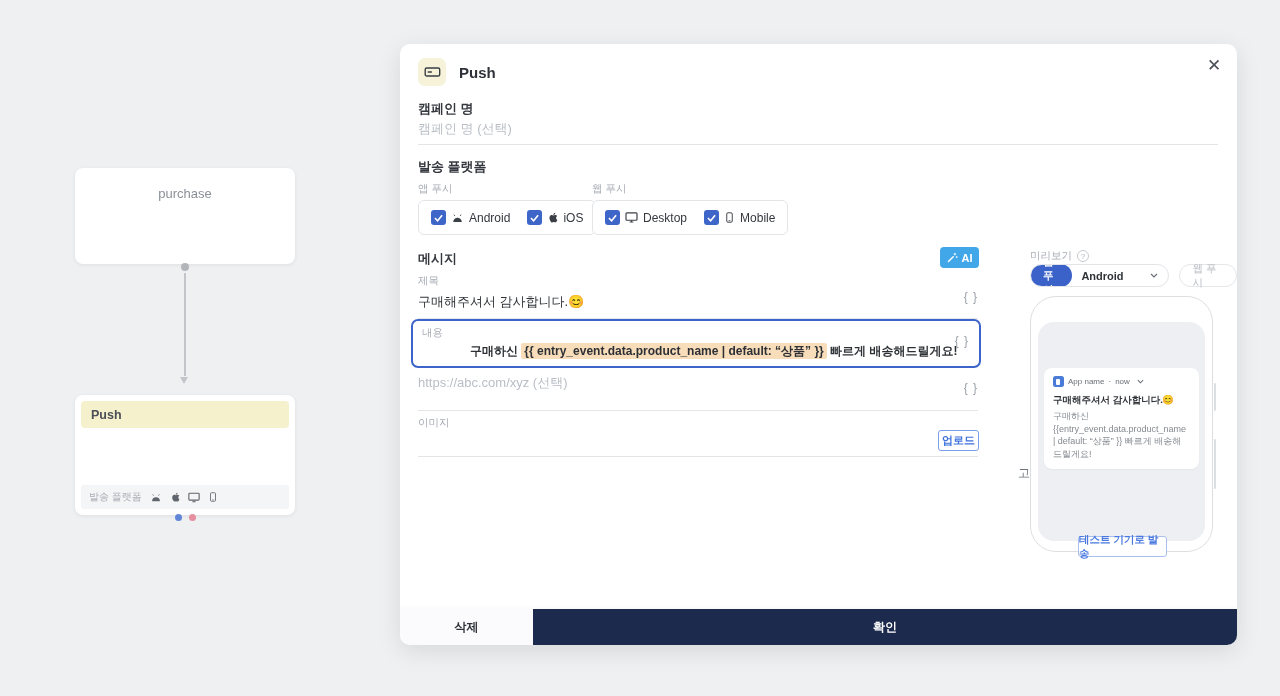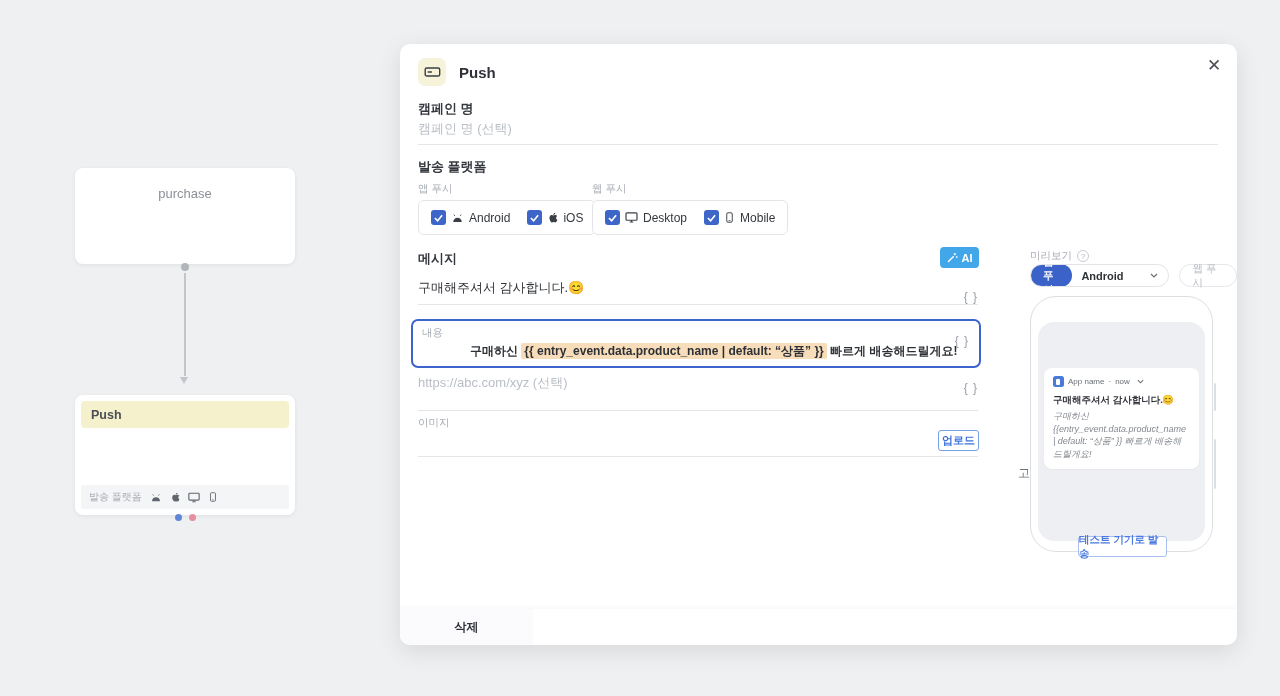--- a/index.html
+++ b/index.html
@@ -113,21 +113,21 @@
   .screen { position:absolute; left:7px; right:7px; top:25px; bottom:10px; background:#edeff2;
             border-radius:16px; }
   .notif { position:absolute; left:13px; right:13px; top:71px; background:#fff; border-radius:8px;
            padding:8px 9px 9px 9px; box-shadow:0 1px 2px rgba(0,0,0,.04); }
   .notif-meta { display:flex; align-items:center; gap:4px; }
   .app-ic { width:11px; height:11px; border-radius:2.5px; background:#4a7bd8; position:relative; flex:0 0 auto; }
   .app-ic::after { content:""; position:absolute; left:2.5px; top:2.5px; width:4px; height:6px;
                    background:#fff; border-radius:1px; }
   .notif-meta .meta-txt { font-size:8px; color:#6a6f76; }
   .notif-title { margin-top:7px; font-size:9.5px; font-weight:700; color:#2e3136; }
-  .notif-body { margin-top:3px; font-size:9px; color:#84898f; line-height:1.4;font-style:italic; }
+  .notif-body { margin-top:3px; font-size:9px; color:#84898f; line-height:1.4; }
   .side-btn { position:absolute; right:-4px; width:2.5px; background:#dcdfe2; border-radius:2px; }
   .sb1 { top:86px; height:28px; }
   .sb2 { top:142px; height:50px; }
   .test-btn { position:absolute; left:678px; top:492px; width:89px; height:21px; background:#fff;
               border:1px solid #a9c0ef; border-radius:3px; color:#4a79e0; font-size:10.5px; font-weight:600;
               display:flex; align-items:center; justify-content:center; cursor:pointer; }
 
   
   .m-footer { position:absolute; left:0; right:0; bottom:0; height:36px; display:flex;
               box-shadow:0 -1px 5px rgba(0,0,0,.04); }
@@ -254,20 +254,21 @@
   <div class="ai-btn">
     <svg width="11" height="11" viewBox="0 0 12 12">
         <path d="M1.6 10.4 L6.8 5.2" stroke="#fff" stroke-width="1.6" stroke-linecap="round"></path>
         <path d="M8.6 1v2.6 M7.3 2.3h2.6" stroke="#fff" stroke-width="1"></path>
         <path d="M10.6 4.6v1.8 M9.7 5.5h1.8" stroke="#fff" stroke-width=".9"></path>
       </svg>
     <span>AI</span>
   </div>
 
   <div class="field" id="field-title">
+    <div class="tiny-label">제목</div>
     <div class="fval funder">구매해주셔서 감사합니다.😊</div>
     <span class="braces">{ }</span>
   </div>
 
   <div class="field" id="field-content">
     <div class="tiny-label">내용</div>
     <div class="fval"><span>구매하신 </span><span class="var-chip">{{ entry_event.data.product_name | default: “상품” }}</span><span> 빠르게 배송해드릴게요!</span></div>
     <span class="braces">{ }</span>
   </div>
 
@@ -315,14 +316,15 @@
       </div>
       <div class="notif-title">구매해주셔서 감사합니다.😊</div>
       <div class="notif-body">구매하신 {{entry_event.data.product_name | default: “상품” }} 빠르게 배송해드릴게요!</div>
     </div>
   </div>
 
   <div class="test-btn">테스트 기기로 발송</div>
 
   <div class="m-footer">
     <button class="ft-delete">삭제</button>
+    <button class="ft-confirm">확인</button>
   </div>
 </div>
 
 </body></html>

